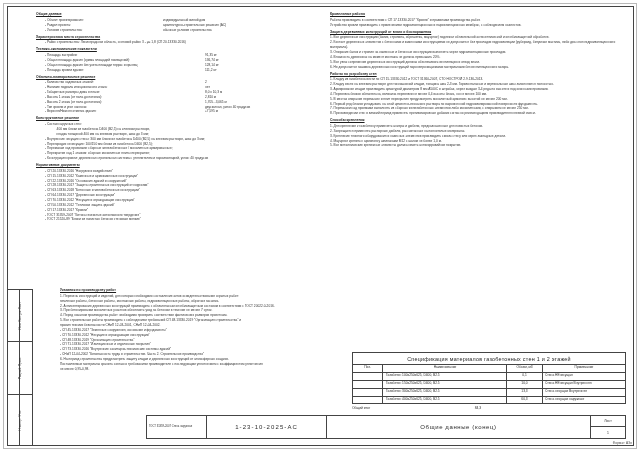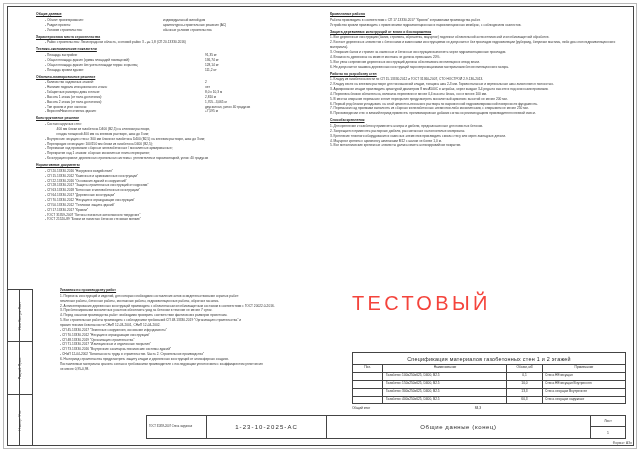--- a/index.html
+++ b/index.html
@@ -348,21 +348,20 @@
     <div class="ln wrap">   - СП 70.13330.2012 "Несущие и ограждающие конструкции"</div>
     <div class="ln wrap">   - СП 48.13330.2019 "Организация строительства"</div>
     <div class="ln wrap">   - СП 71.13330.2017 "Изоляционные и отделочные покрытия"</div>
     <div class="ln wrap">   - СП 73.13330.2016 "Внутренние санитарно-технические системы зданий"</div>
     <div class="ln wrap">   - СНиП 12-04-2002 "Безопасность труда в строительстве. Часть 2. Строительное производство"</div>
     <div class="ln wrap">6. На период строительства предусмотреть защиту кладки и деревянных конструкций от атмосферных осадков.</div>
     <div class="ln wrap">   Поставляемые материалы хранить согласно требованиям производителя с последующим уплотнением с коэффициентом уплотнения</div>
     <div class="ln wrap">   не менее 0,95-0,98.</div>
   </div>
 
-  <div class="watermark">ТЕСТОВЫЙ</div>
 
   <div class="spec">
     <div class="spec-title">Спецификация материалов газобетонных стен 1 и 2 этажей</div>
     <table class="spec-table">
       <thead>
         <tr>
           <th class="c-pos">Поз.</th>
           <th class="c-name">Наименование</th>
           <th class="c-vol">Объем, м3</th>
           <th class="c-note">Примечание</th>

